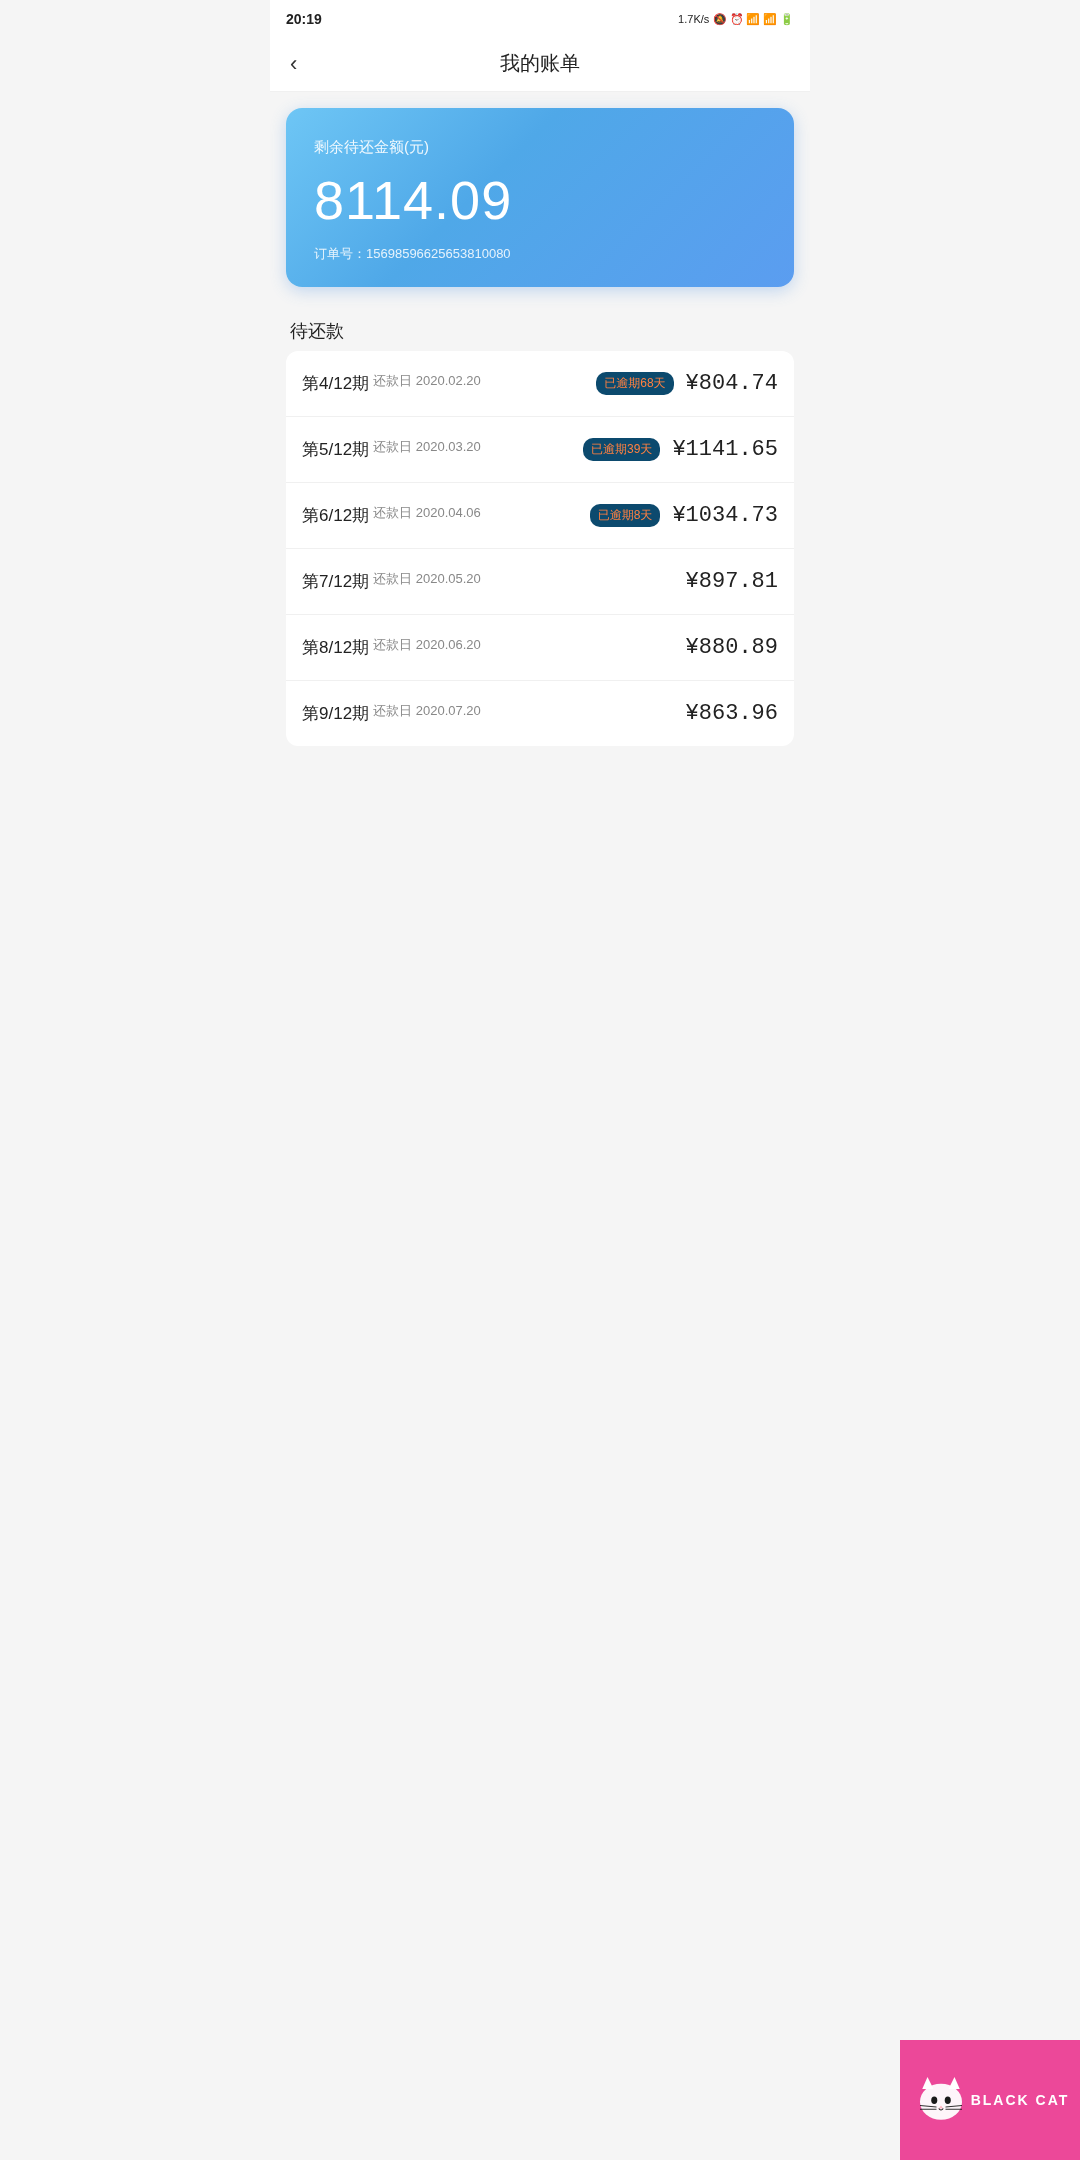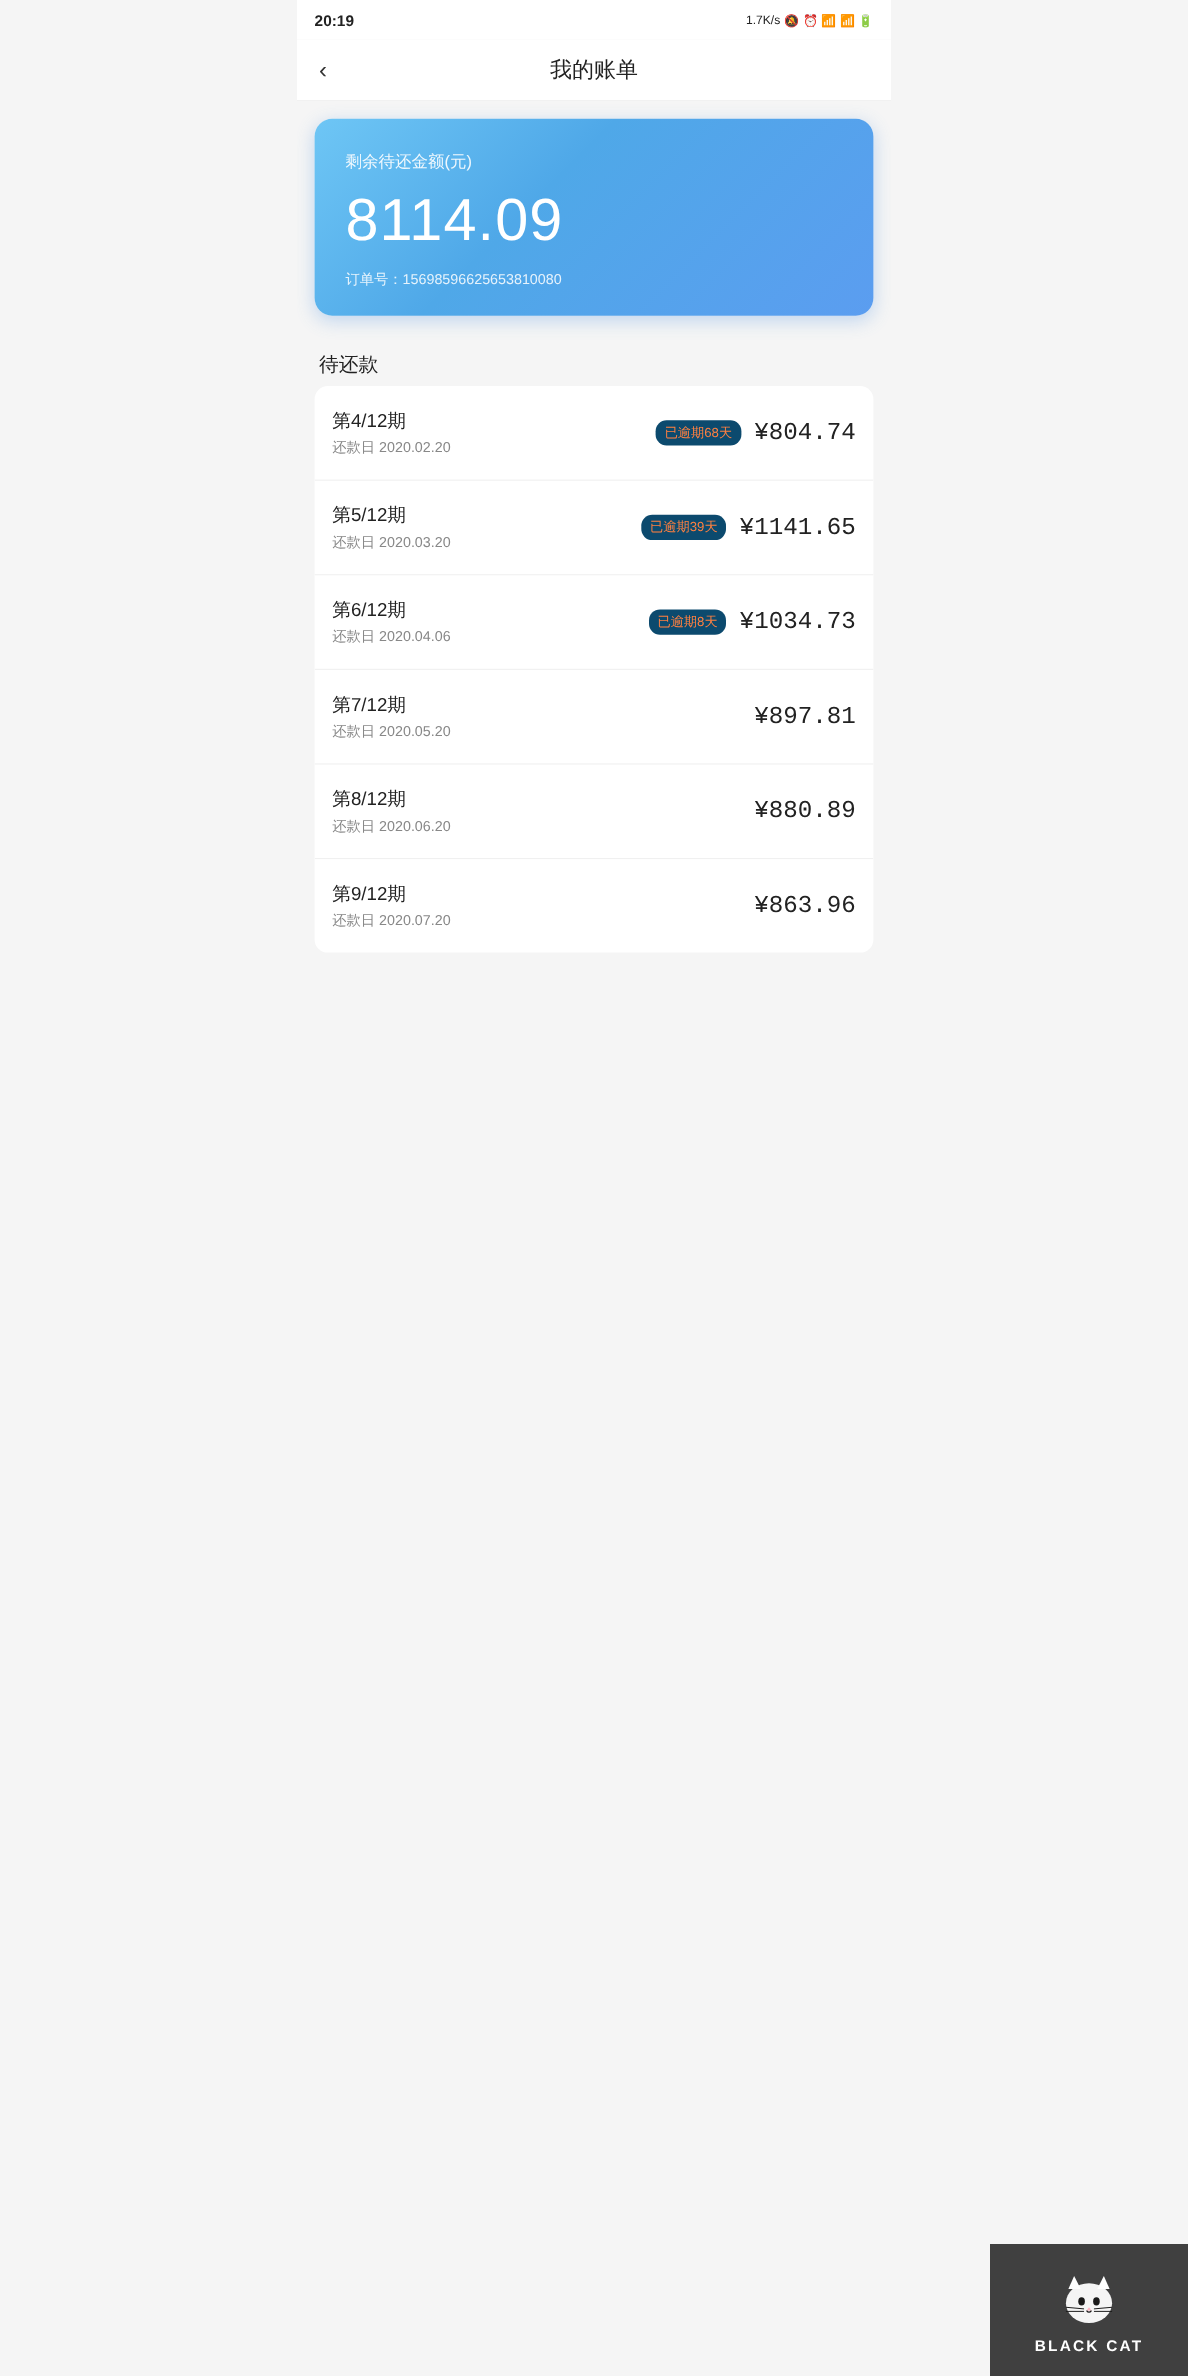--- a/index.html
+++ b/index.html
@@ -112,21 +112,21 @@
       justify-content: space-between;
       padding: 20px 16px;
       border-bottom: 1px solid #f0f0f0;
     }
     .bill-item:last-child {
       border-bottom: none;
     }
 
     .bill-item-left {
       display: flex;
-      flex-direction: column;
+      flex-direction: row;
       gap: 4px;
       justify-content: flex-end;
     }
     .bill-period {
       font-size: 17px;
       font-weight: 500;
       color: #222;
     }
     .bill-date {
       font-size: 13px;
@@ -156,23 +156,23 @@
       font-family: Liberation Mono, monospace;
     }
 
     
     .watermark {
       position: fixed;
       bottom: 0;
       right: 0;
       width: 180px;
       height: 120px;
-      background: #404040;
-      display: flex;
-      flex-direction: column;
+      background: #ec4899;
+      display: flex;
+      flex-direction: row;
       align-items: center;
       justify-content: center;
       z-index: 999;
     }
     .watermark-cat {
       width: 60px;
       height: 60px;
       margin-bottom: 4px;
     }
     .watermark-text {

